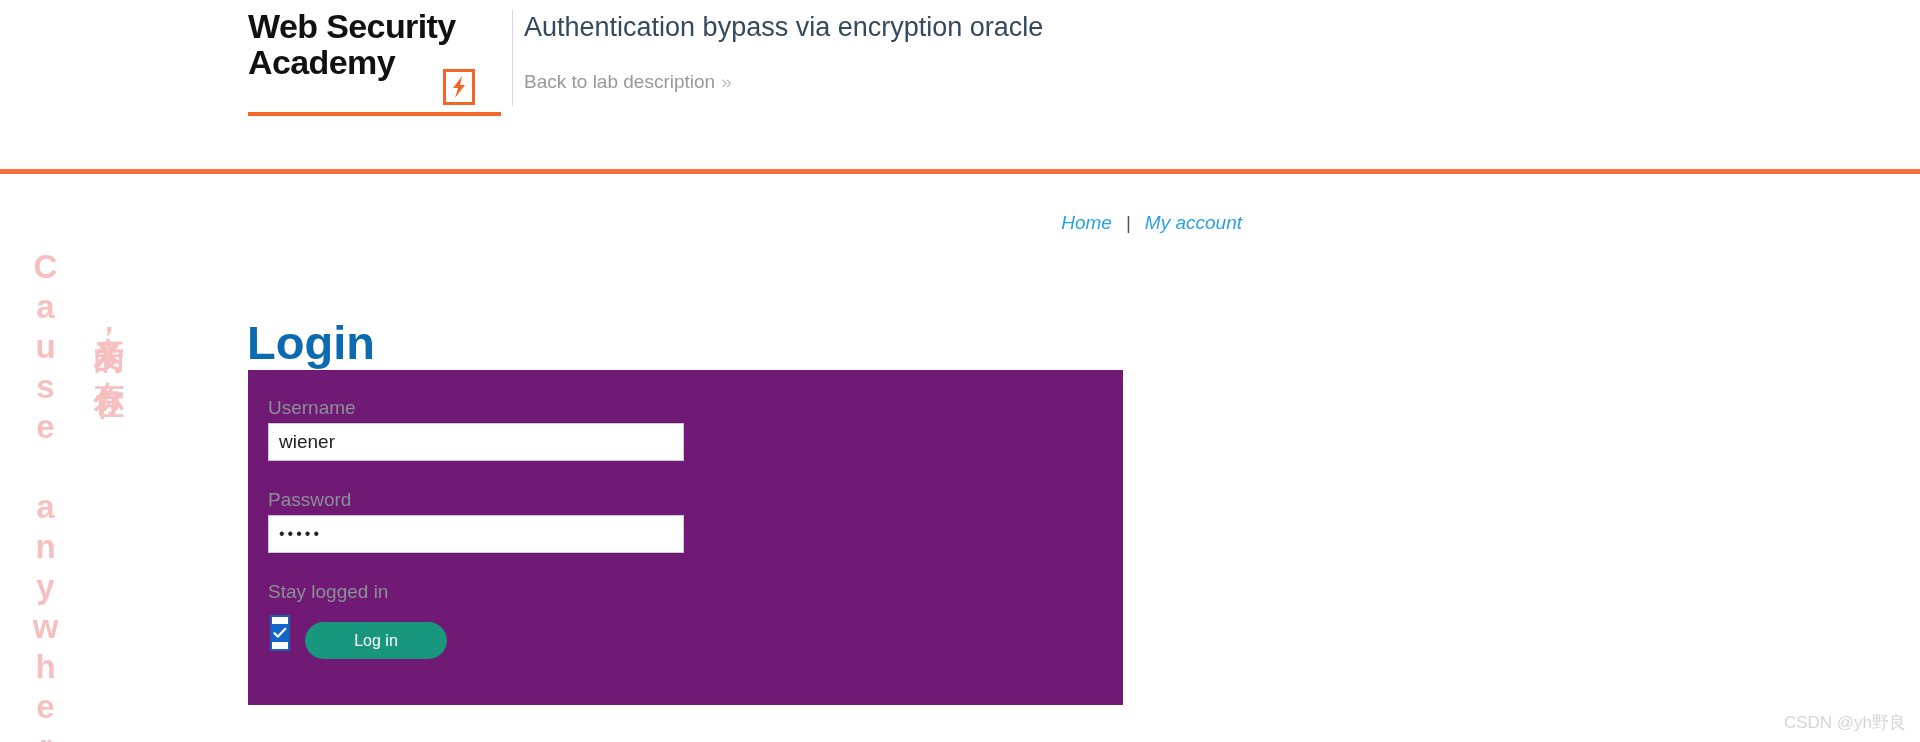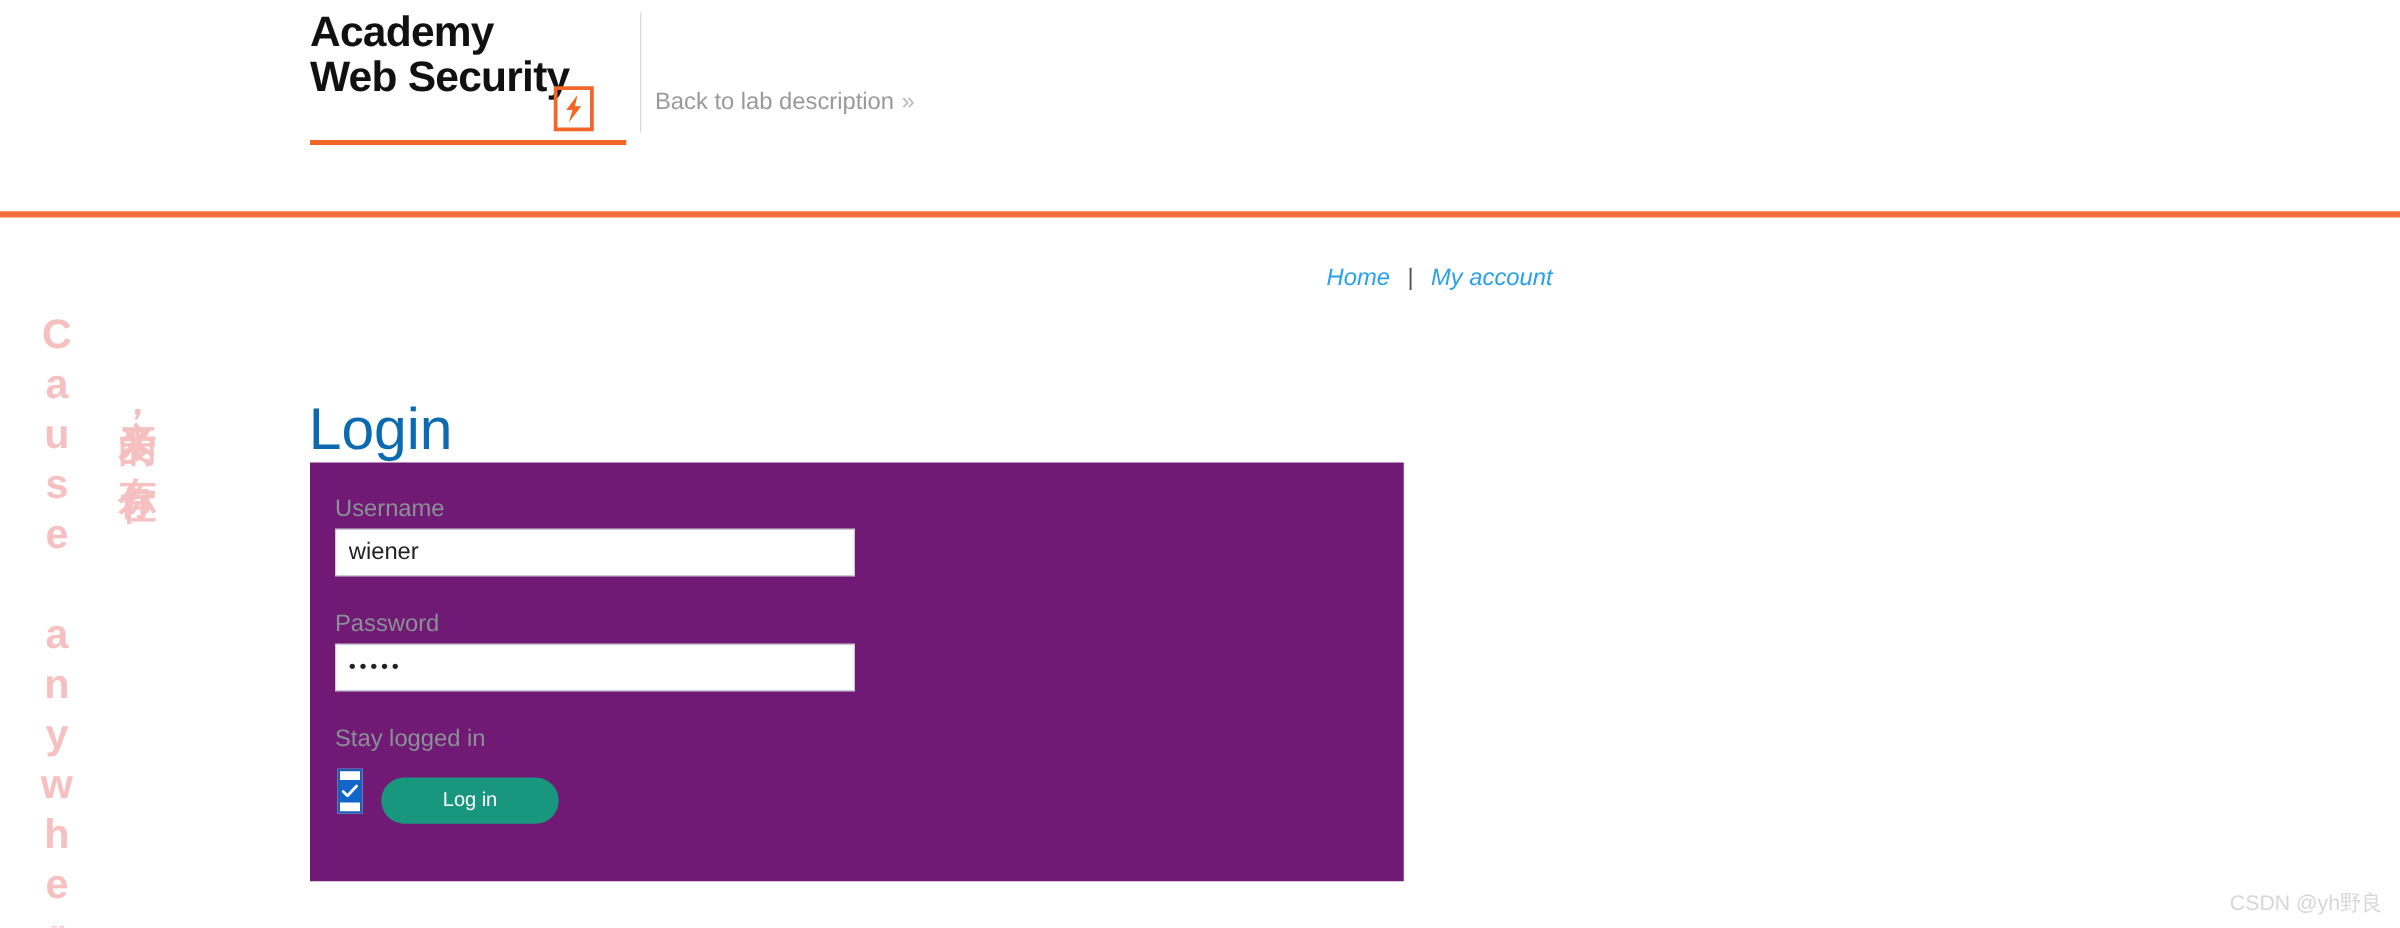--- a/index.html
+++ b/index.html
@@ -145,21 +145,21 @@
     color: #555555;
     margin: 0 14px;
   }
 
   
   #login-heading {
     position: absolute;
     left: 247px; top: 286px;
     font-size: 47px;
     color: #0b6ab0;
-    font-weight: 400;
+    font-weight: 700;
     line-height: 52px;
   }
 
   #login-panel {
     position: absolute;
     left: 248px; top: 370px;
     width: 875px; height: 335px;
     background: #701a75;
   }
 
@@ -251,33 +251,34 @@
 </style>
 </head>
 <body>
 
 <div id="page">
 
   <div id="header">
 
     <div id="logo-block">
       <div id="logo-text">
+        <span id="logo-line1">Web Security</span>
         <span id="logo-line2">Academy</span>
-        <span id="logo-line1">Web Security</span>
       </div>
       <div id="logo-bolt">
         <svg width="16" height="24" viewBox="0 0 16 24" aria-hidden="true">
           <path d="M11 1 L2 13 L7 13 L4 23 L14 10 L9 10 Z" fill="#f26627"></path>
         </svg>
       </div>
       <div id="logo-underline"></div>
     </div>
 
     <div id="header-divider"></div>
 
+    <div id="lab-title">Authentication bypass via encryption oracle</div>
 
     <a id="back-link" href="#"><span>Back to lab description</span><span class="chev">»</span></a>
 
   </div>
 
   <div id="orange-rule"></div>
 
   <div id="topnav">
     <a href="#">Home</a>
     <span class="sep">|</span>

